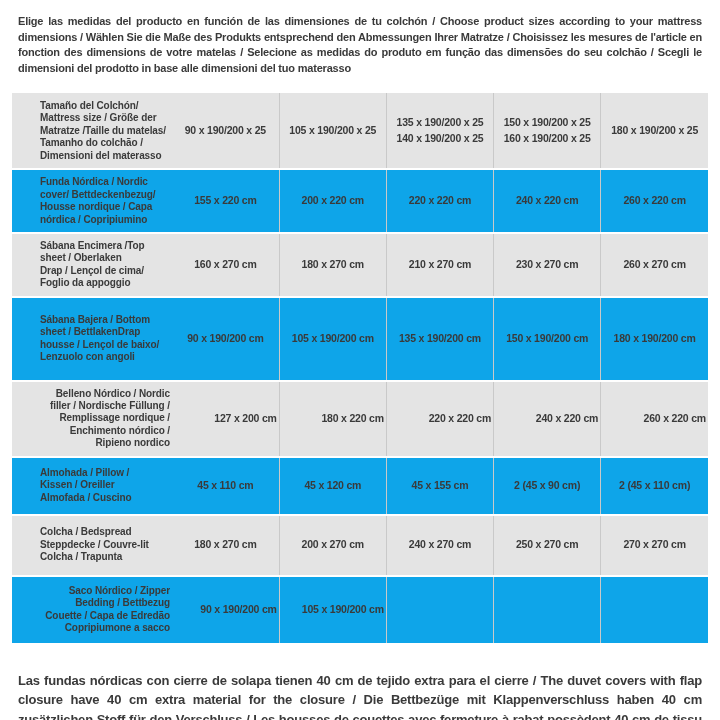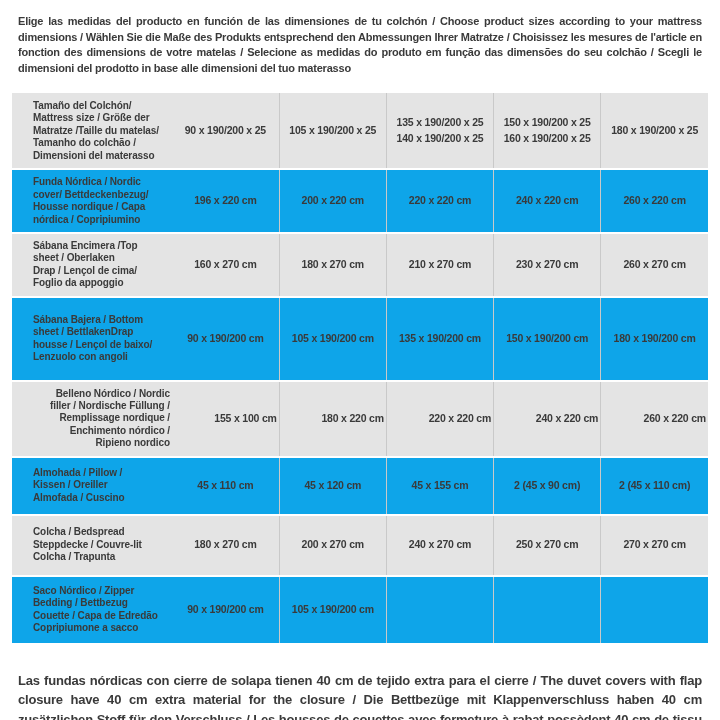--- a/index.html
+++ b/index.html
@@ -38,21 +38,21 @@
   table.size-table tr.alt { background: #e4e4e4; }
   table.size-table tr.plain { background: #0ea5e9; }
   table.size-table tr + tr { border-top: 2px solid #ffffff; }
   td {
     font-weight: bold;
     vertical-align: middle;
     box-sizing: border-box;
   }
   td.lbl {
     width: 160px;
-    padding: 6px 2px 6px 21px;
+    padding: 6px 2px 6px 28px;
     font-size: 10px;
     line-height: 1.24;
     white-space: pre-line;
     text-align: left;
     letter-spacing: -0.1px;
   }
   td.val {
     font-size: 10.5px;
     text-align: center;
     white-space: pre-line;
@@ -61,21 +61,21 @@
     letter-spacing: -0.2px;
   }
   td.val + td.val { border-left: 1px solid #c9c9c9; }
   tr.r0 td { height: 76px; }
   tr.r1 td { height: 63px; }
   tr.r2 td { height: 62px; }
   tr.r3 td { height: 84px; }
   tr.r4 td { height: 75px; text-align: right; }
   tr.r5 td { height: 58px; }
   tr.r6 td { height: 61px; margin-left: 36px; }
-  tr.r7 td { height: 67px; }
+  tr.r7 td { height: 67px; text-align: right; }
   .note {
     margin: 28px 6px 0 6px;
     font-size: 13px;
     font-weight: bold;
     line-height: 1.5;
     text-align: justify;
     letter-spacing: -0.2px;
   }
 </style>
 </head>
@@ -99,21 +99,21 @@
 140 x 190/200 x 25</td>
         <td class="val">150 x 190/200 x 25
 160 x 190/200 x 25</td>
         <td class="val">180 x 190/200 x 25</td>
       </tr>
       <tr class="plain r1">
         <td class="lbl">Funda Nórdica /  Nordic
 cover/ Bettdeckenbezug/
 Housse nordique  / Capa
 nórdica / Copripiumino</td>
-        <td class="val">196 x 220 cm</td>
+        <td class="val">155 x 220 cm</td>
         <td class="val">200 x 220 cm</td>
         <td class="val">220 x 220 cm</td>
         <td class="val">240 x 220 cm</td>
         <td class="val">260 x 220 cm</td>
       </tr>
       <tr class="alt r2">
         <td class="lbl">Sábana Encimera /Top
 sheet / Oberlaken
 Drap / Lençol de cima/
 Foglio da appoggio</td>
@@ -133,21 +133,21 @@
         <td class="val">135 x 190/200 cm</td>
         <td class="val">150 x 190/200 cm</td>
         <td class="val">180 x 190/200 cm</td>
       </tr>
       <tr class="alt r4">
         <td class="lbl">Belleno Nórdico / Nordic
 filler / Nordische Füllung /
 Remplissage nordique /
 Enchimento nórdico /
 Ripieno nordico</td>
-        <td class="val">155 x 100 cm</td>
+        <td class="val">127 x 200 cm</td>
         <td class="val">180 x 220 cm</td>
         <td class="val">220 x 220 cm</td>
         <td class="val">240 x 220 cm</td>
         <td class="val">260 x 220 cm</td>
       </tr>
       <tr class="plain r5">
         <td class="lbl">Almohada  / Pillow /
 Kissen / Oreiller
 Almofada / Cuscino</td>
         <td class="val">45 x 110 cm</td>

